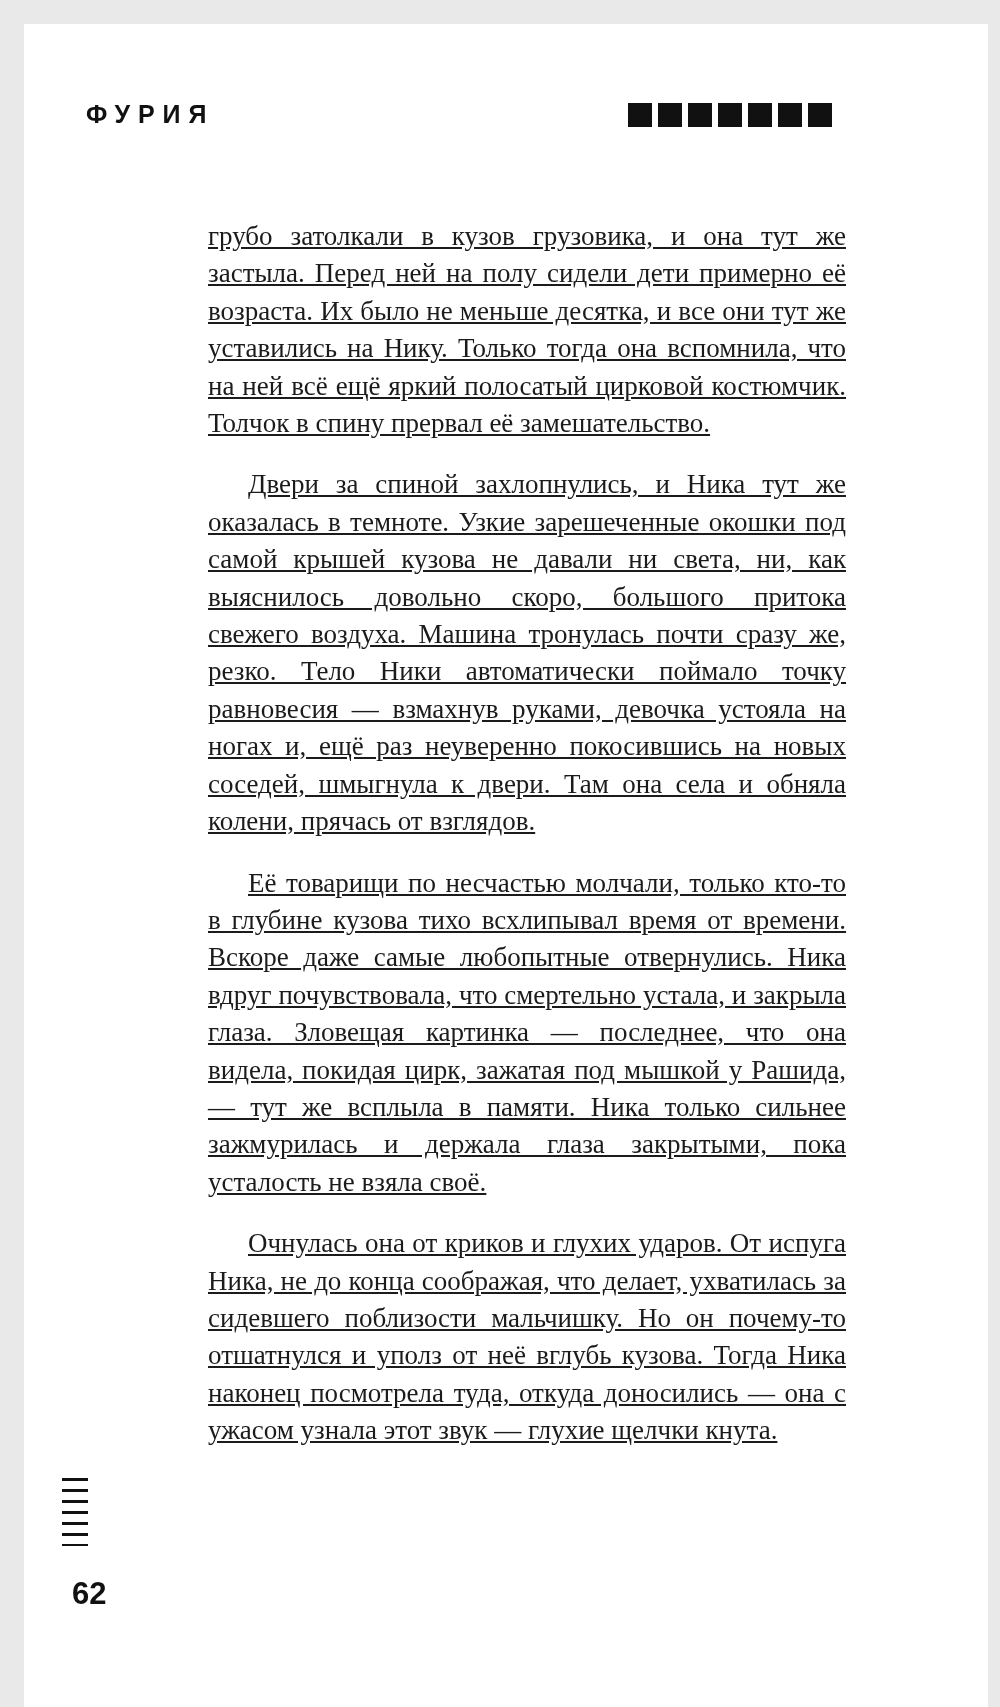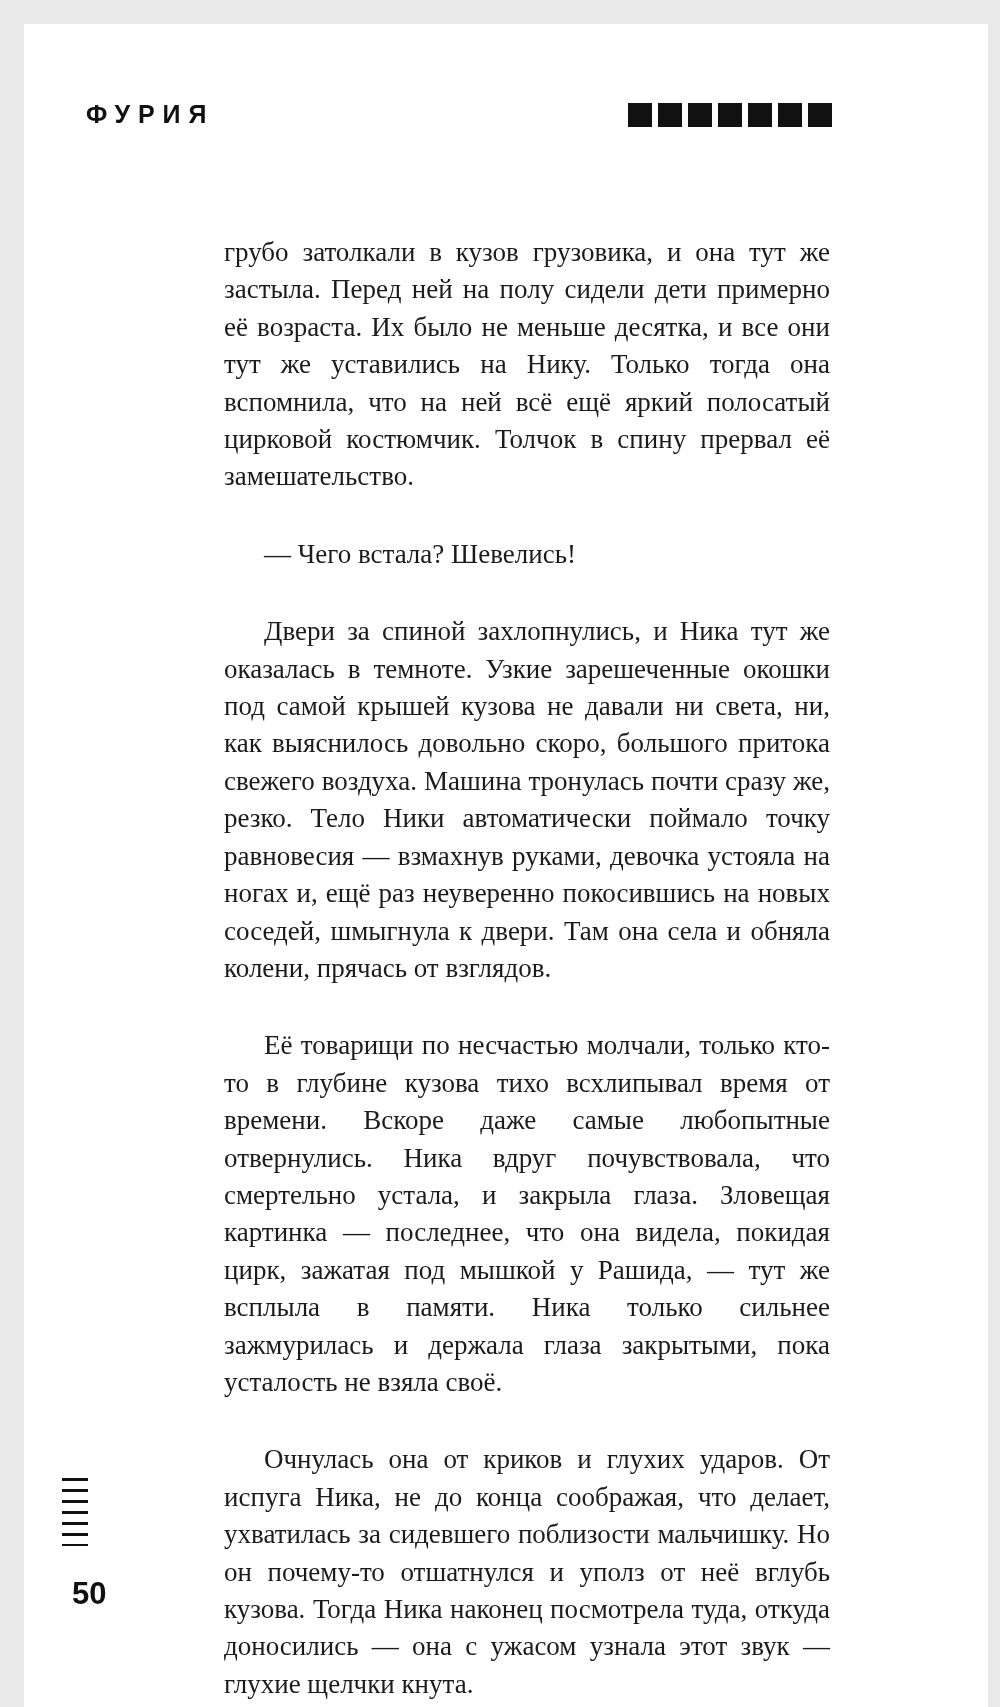--- a/index.html
+++ b/index.html
@@ -48,21 +48,22 @@
     left: 160px;
     width: 686px;
     font-family: "Liberation Serif", "DejaVu Serif", serif;
     font-size: 27px;
     line-height: 37.4px;
     text-align: justify;
     color: #1b1b1b;
   }
   .text-block p {
     text-indent: 40px;
-    margin: 16px;
+    margin: 0;
+    text-decoration: underline;
   }
   .text-block p.no-indent {
     text-indent: 0;
   }
   
   .signature-mark {
     position: absolute;
     left: 38px;
     top: 1454px;
     width: 26px;
@@ -96,23 +97,22 @@
       <i></i>
       <i></i>
       <i></i>
       <i></i>
       <i></i>
     </div>
   </header>
 
   <main class="text-block">
     <p class="no-indent">грубо затолкали в кузов грузовика, и она тут же застыла. Перед ней на полу сидели дети примерно её возраста. Их было не меньше десятка, и все они тут же уставились на Нику. Только тогда она вспомнила, что на ней всё ещё яркий полосатый цирковой костюмчик. Толчок в спину прервал её замешательство.</p>
-    <p>— Чего встала? Шевелись!</p>
     <p>Двери за спиной захлопнулись, и Ника тут же оказалась в темноте. Узкие зарешеченные окошки под самой крышей кузова не давали ни света, ни, как выяснилось довольно скоро, большого притока свежего воздуха. Машина тронулась почти сразу же, резко. Тело Ники автоматически поймало точку равновесия — взмахнув руками, девочка устояла на ногах и, ещё раз неуверенно покосившись на новых соседей, шмыгнула к двери. Там она села и обняла колени, прячась от взглядов.</p>
     <p>Её товарищи по несчастью молчали, только кто-то в глубине кузова тихо всхлипывал время от времени. Вскоре даже самые любопытные отвернулись. Ника вдруг почувствовала, что смертельно устала, и закрыла глаза. Зловещая картинка — последнее, что она видела, покидая цирк, зажатая под мышкой у Рашида, — тут же всплыла в памяти. Ника только сильнее зажмурилась и держала глаза закрытыми, пока усталость не взяла своё.</p>
     <p>Очнулась она от криков и глухих ударов. От испуга Ника, не до конца соображая, что делает, ухватилась за сидевшего поблизости мальчишку. Но он почему-то отшатнулся и уполз от неё вглубь кузова. Тогда Ника наконец посмотрела туда, откуда доносились — она с ужасом узнала этот звук — глухие щелчки кнута.</p>
   </main>
 
   <div class="signature-mark"></div>
 
-  <div class="page-number">50</div>
+  <div class="page-number">62</div>
 
 </div>
 
 </body></html>

